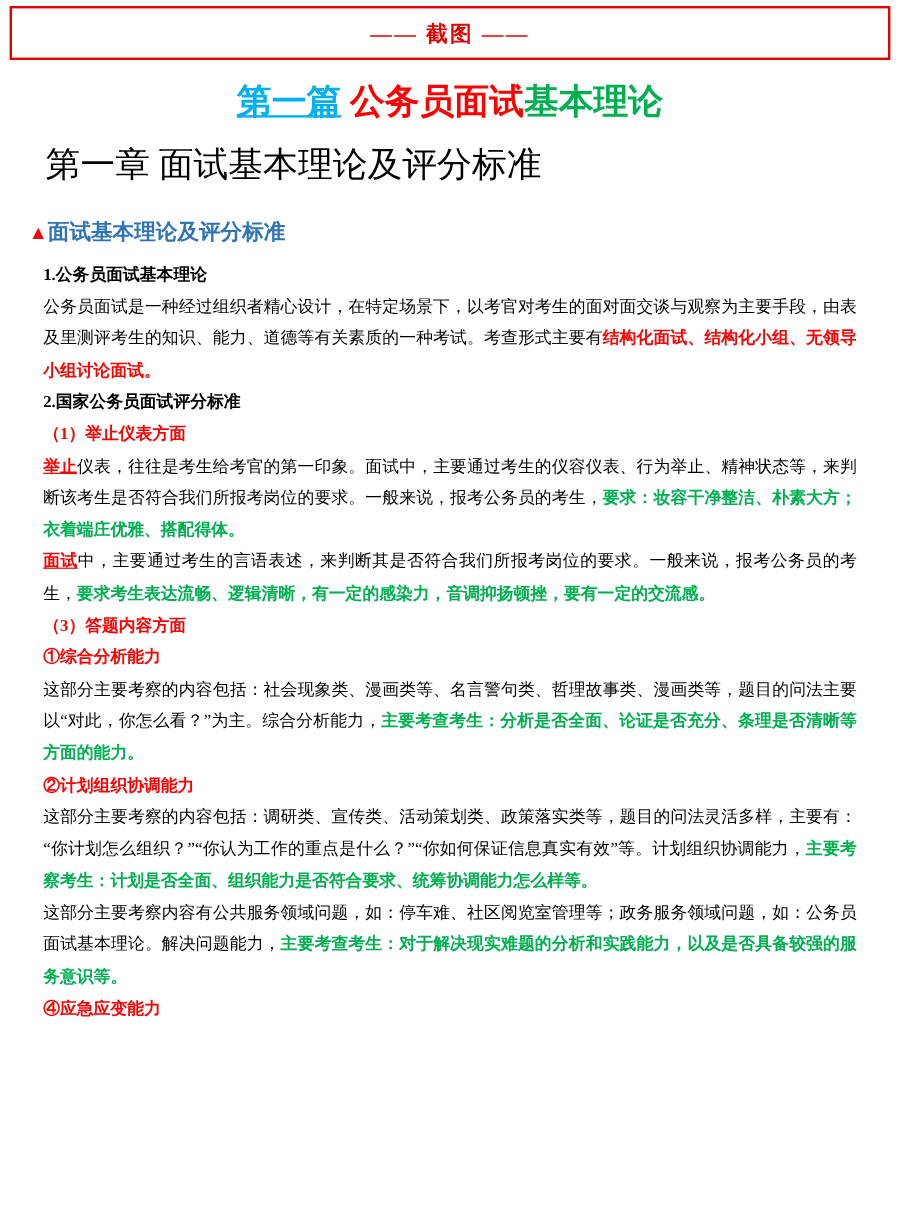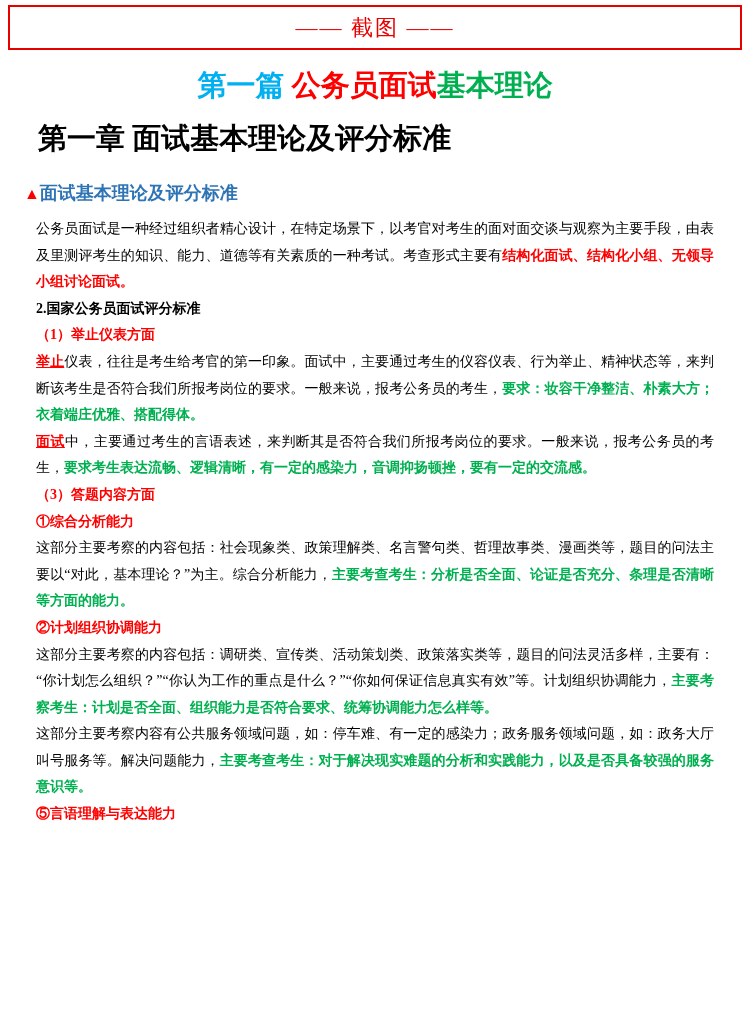--- a/index.html
+++ b/index.html
@@ -10,32 +10,32 @@
   }
   :root{
     --red:#fe0000;--green:#00b050;--blue:#2e74b5;--cyan:#00b0f0;--border-red:#e60000;
   }
   .banner{
     margin:5px 8px 0 8px;height:41px;
     border:2px solid var(--border-red);
     display:flex;align-items:center;justify-content:center;
   }
   .banner-text{
-    color:var(--border-red);font-weight:normal;font-size:22px;letter-spacing:2px;
+    color:var(--border-red);font-weight:bold;font-size:18px;letter-spacing:2px;
     font-family:"Liberation Serif","DejaVu Serif",serif;
   }
   .doc-title{
     margin-top:17px;text-align:center;font-size:29px;font-weight:bold;line-height:36px;
     white-space:pre;
   }
-  .doc-title .t1{color:var(--cyan);}
+  .doc-title .t1{color:var(--cyan);text-decoration:underline;}
   .doc-title .t2{color:var(--red);margin-top:39px;}
   .doc-title .t3{color:var(--green);text-align:right;}
   .chapter{
-    margin:17px 0 0 38px;font-size:29px;font-weight:bold;color:#000;line-height:36px;
+    margin:17px 0 0 38px;font-size:29px;font-weight:normal;color:#000;line-height:36px;
     white-space:pre;
   }
   .section-head{
     margin:26px 0 0 24px;font-size:18px;font-weight:bold;line-height:22px;
   }
   .section-head .tri{color:var(--red);font-size:16px;}
   .section-head .sh-text{color:var(--blue);}
   .content{
     margin:11px 36px 0 36px;
     font-size:14px;line-height:26.6px;text-align:justify;
@@ -54,25 +54,26 @@
   <span class="banner-text">—— 截图 ——</span>
 </div>
 
 <div class="doc-title"><span class="t1">第一篇</span><span class="t2"> 公务员面试</span><span class="t3">基本理论</span></div>
 
 <h1 class="chapter">第一章 面试基本理论及评分标准</h1>
 
 <div class="section-head"><span class="tri">▲</span><span class="sh-text">面试基本理论及评分标准</span></div>
 
 <div class="content">
+    <p><span class="b">1.公务员面试基本理论</span></p>
     <p><span class="plain">公务员面试是一种经过组织者精心设计，在特定场景下，以考官对考生的面对面交谈与观察为主要手段，由表及里测评考生的知识、能力、道德等有关素质的一种考试。考查形式主要有</span><span class="rb">结构化面试、结构化小组、无领导小组讨论面试。</span></p>
     <p><span class="b">2.国家公务员面试评分标准</span></p>
     <p><span class="rb">（1）举止仪表方面</span></p>
     <p><span class="rbu">举止</span><span class="plain">仪表，往往是考生给考官的第一印象。面试中，主要通过考生的仪容仪表、行为举止、精神状态等，来判断该考生是否符合我们所报考岗位的要求。一般来说，报考公务员的考生，</span><span class="gb">要求：妆容干净整洁、朴素大方；衣着端庄优雅、搭配得体。</span></p>
     <p><span class="rbu">面试</span><span class="plain">中，主要通过考生的言语表述，来判断其是否符合我们所报考岗位的要求。一般来说，报考公务员的考生，</span><span class="gb">要求考生表达流畅、逻辑清晰，有一定的感染力，音调抑扬顿挫，要有一定的交流感。</span></p>
     <p><span class="rb">（3）答题内容方面</span></p>
     <p><span class="rb">①综合分析能力</span></p>
-    <p><span class="plain">这部分主要考察的内容包括：社会现象类、政策理解类、名言警句类、哲理故事类、漫画类等，题目的问法主要以“对此，基本理论？”为主。综合分析能力，</span><span class="gb">主要考查考生：分析是否全面、论证是否充分、条理是否清晰等方面的能力。</span></p>
+    <p><span class="plain">这部分主要考察的内容包括：社会现象类、漫画类等、名言警句类、哲理故事类、漫画类等，题目的问法主要以“对此，你怎么看？”为主。综合分析能力，</span><span class="gb">主要考查考生：分析是否全面、论证是否充分、条理是否清晰等方面的能力。</span></p>
     <p><span class="rb">②计划组织协调能力</span></p>
     <p><span class="plain">这部分主要考察的内容包括：调研类、宣传类、活动策划类、政策落实类等，题目的问法灵活多样，主要有：“你计划怎么组织？”“你认为工作的重点是什么？”“你如何保证信息真实有效”等。计划组织协调能力，</span><span class="gb">主要考察考生：计划是否全面、组织能力是否符合要求、统筹协调能力怎么样等。</span></p>
-    <p><span class="plain">这部分主要考察内容有公共服务领域问题，如：停车难、有一定的感染力；政务服务领域问题，如：政务大厅叫号服务等。解决问题能力，</span><span class="gb">主要考查考生：对于解决现实难题的分析和实践能力，以及是否具备较强的服务意识等。</span></p>
-    <p><span class="rb">⑤言语理解与表达能力</span></p>
+    <p><span class="plain">这部分主要考察内容有公共服务领域问题，如：停车难、社区阅览室管理等；政务服务领域问题，如：公务员面试基本理论。解决问题能力，</span><span class="gb">主要考查考生：对于解决现实难题的分析和实践能力，以及是否具备较强的服务意识等。</span></p>
+    <p><span class="rb">④应急应变能力</span></p>
   </div>
 
 </body></html>

